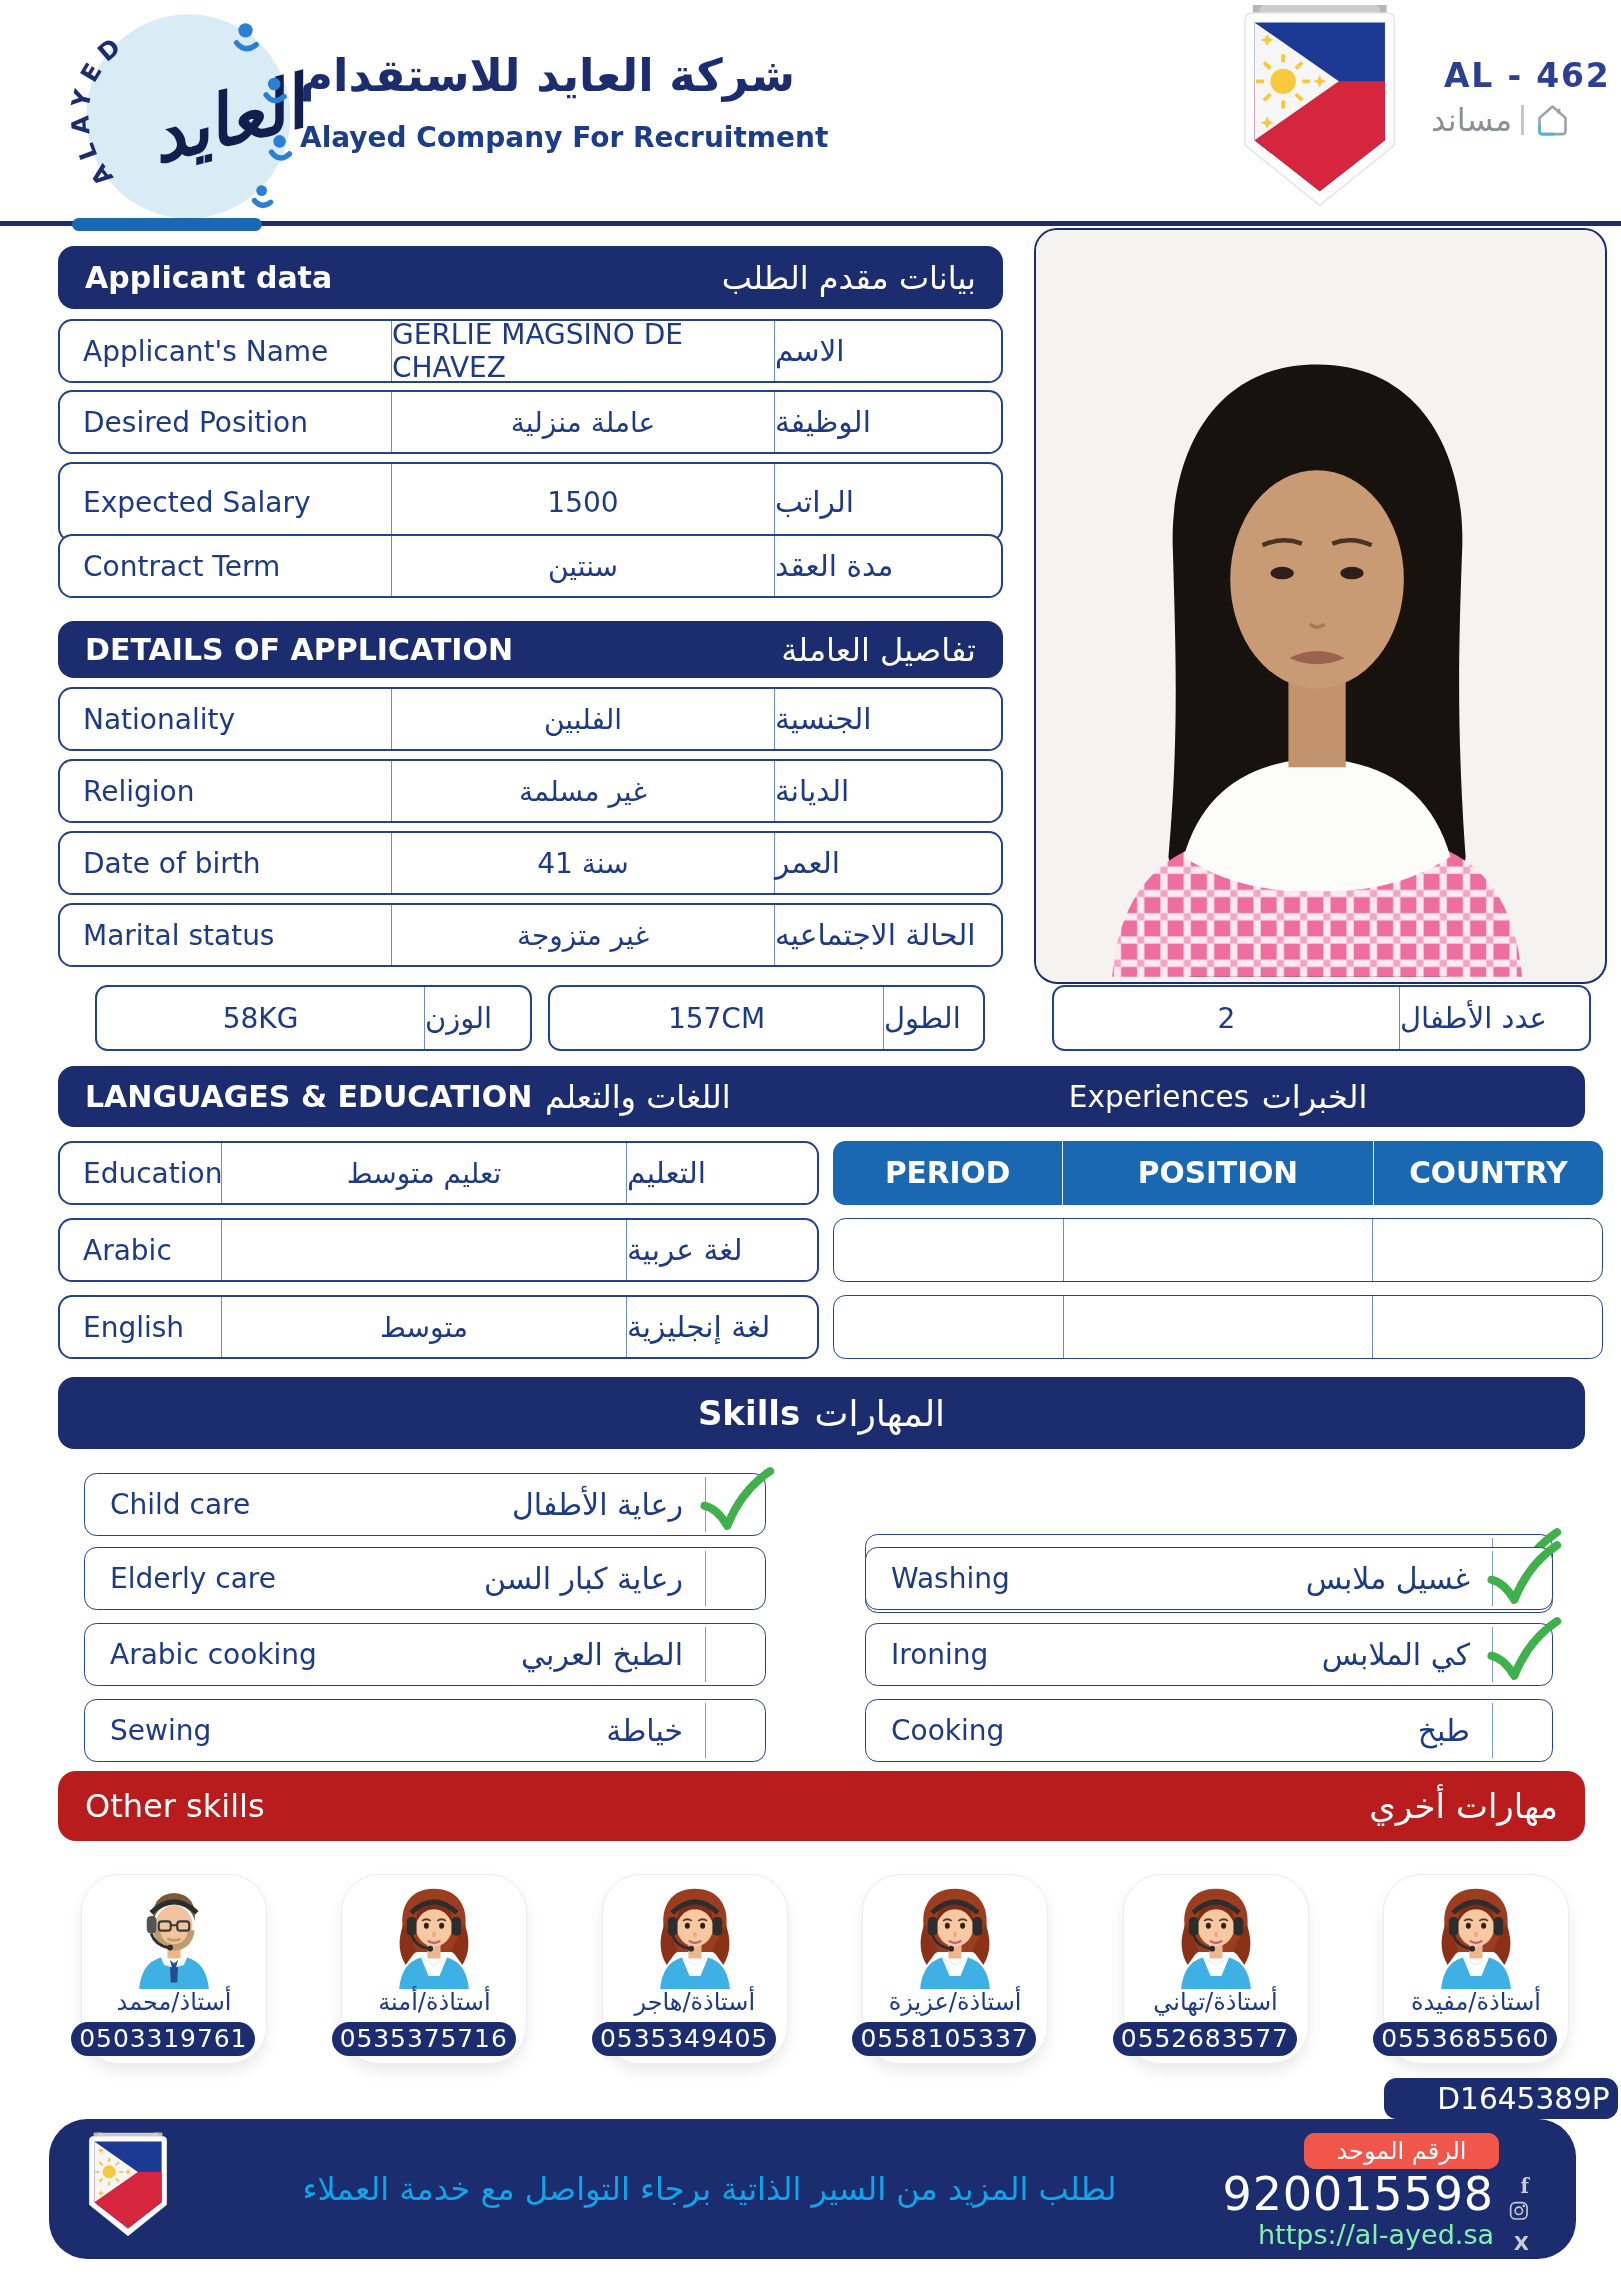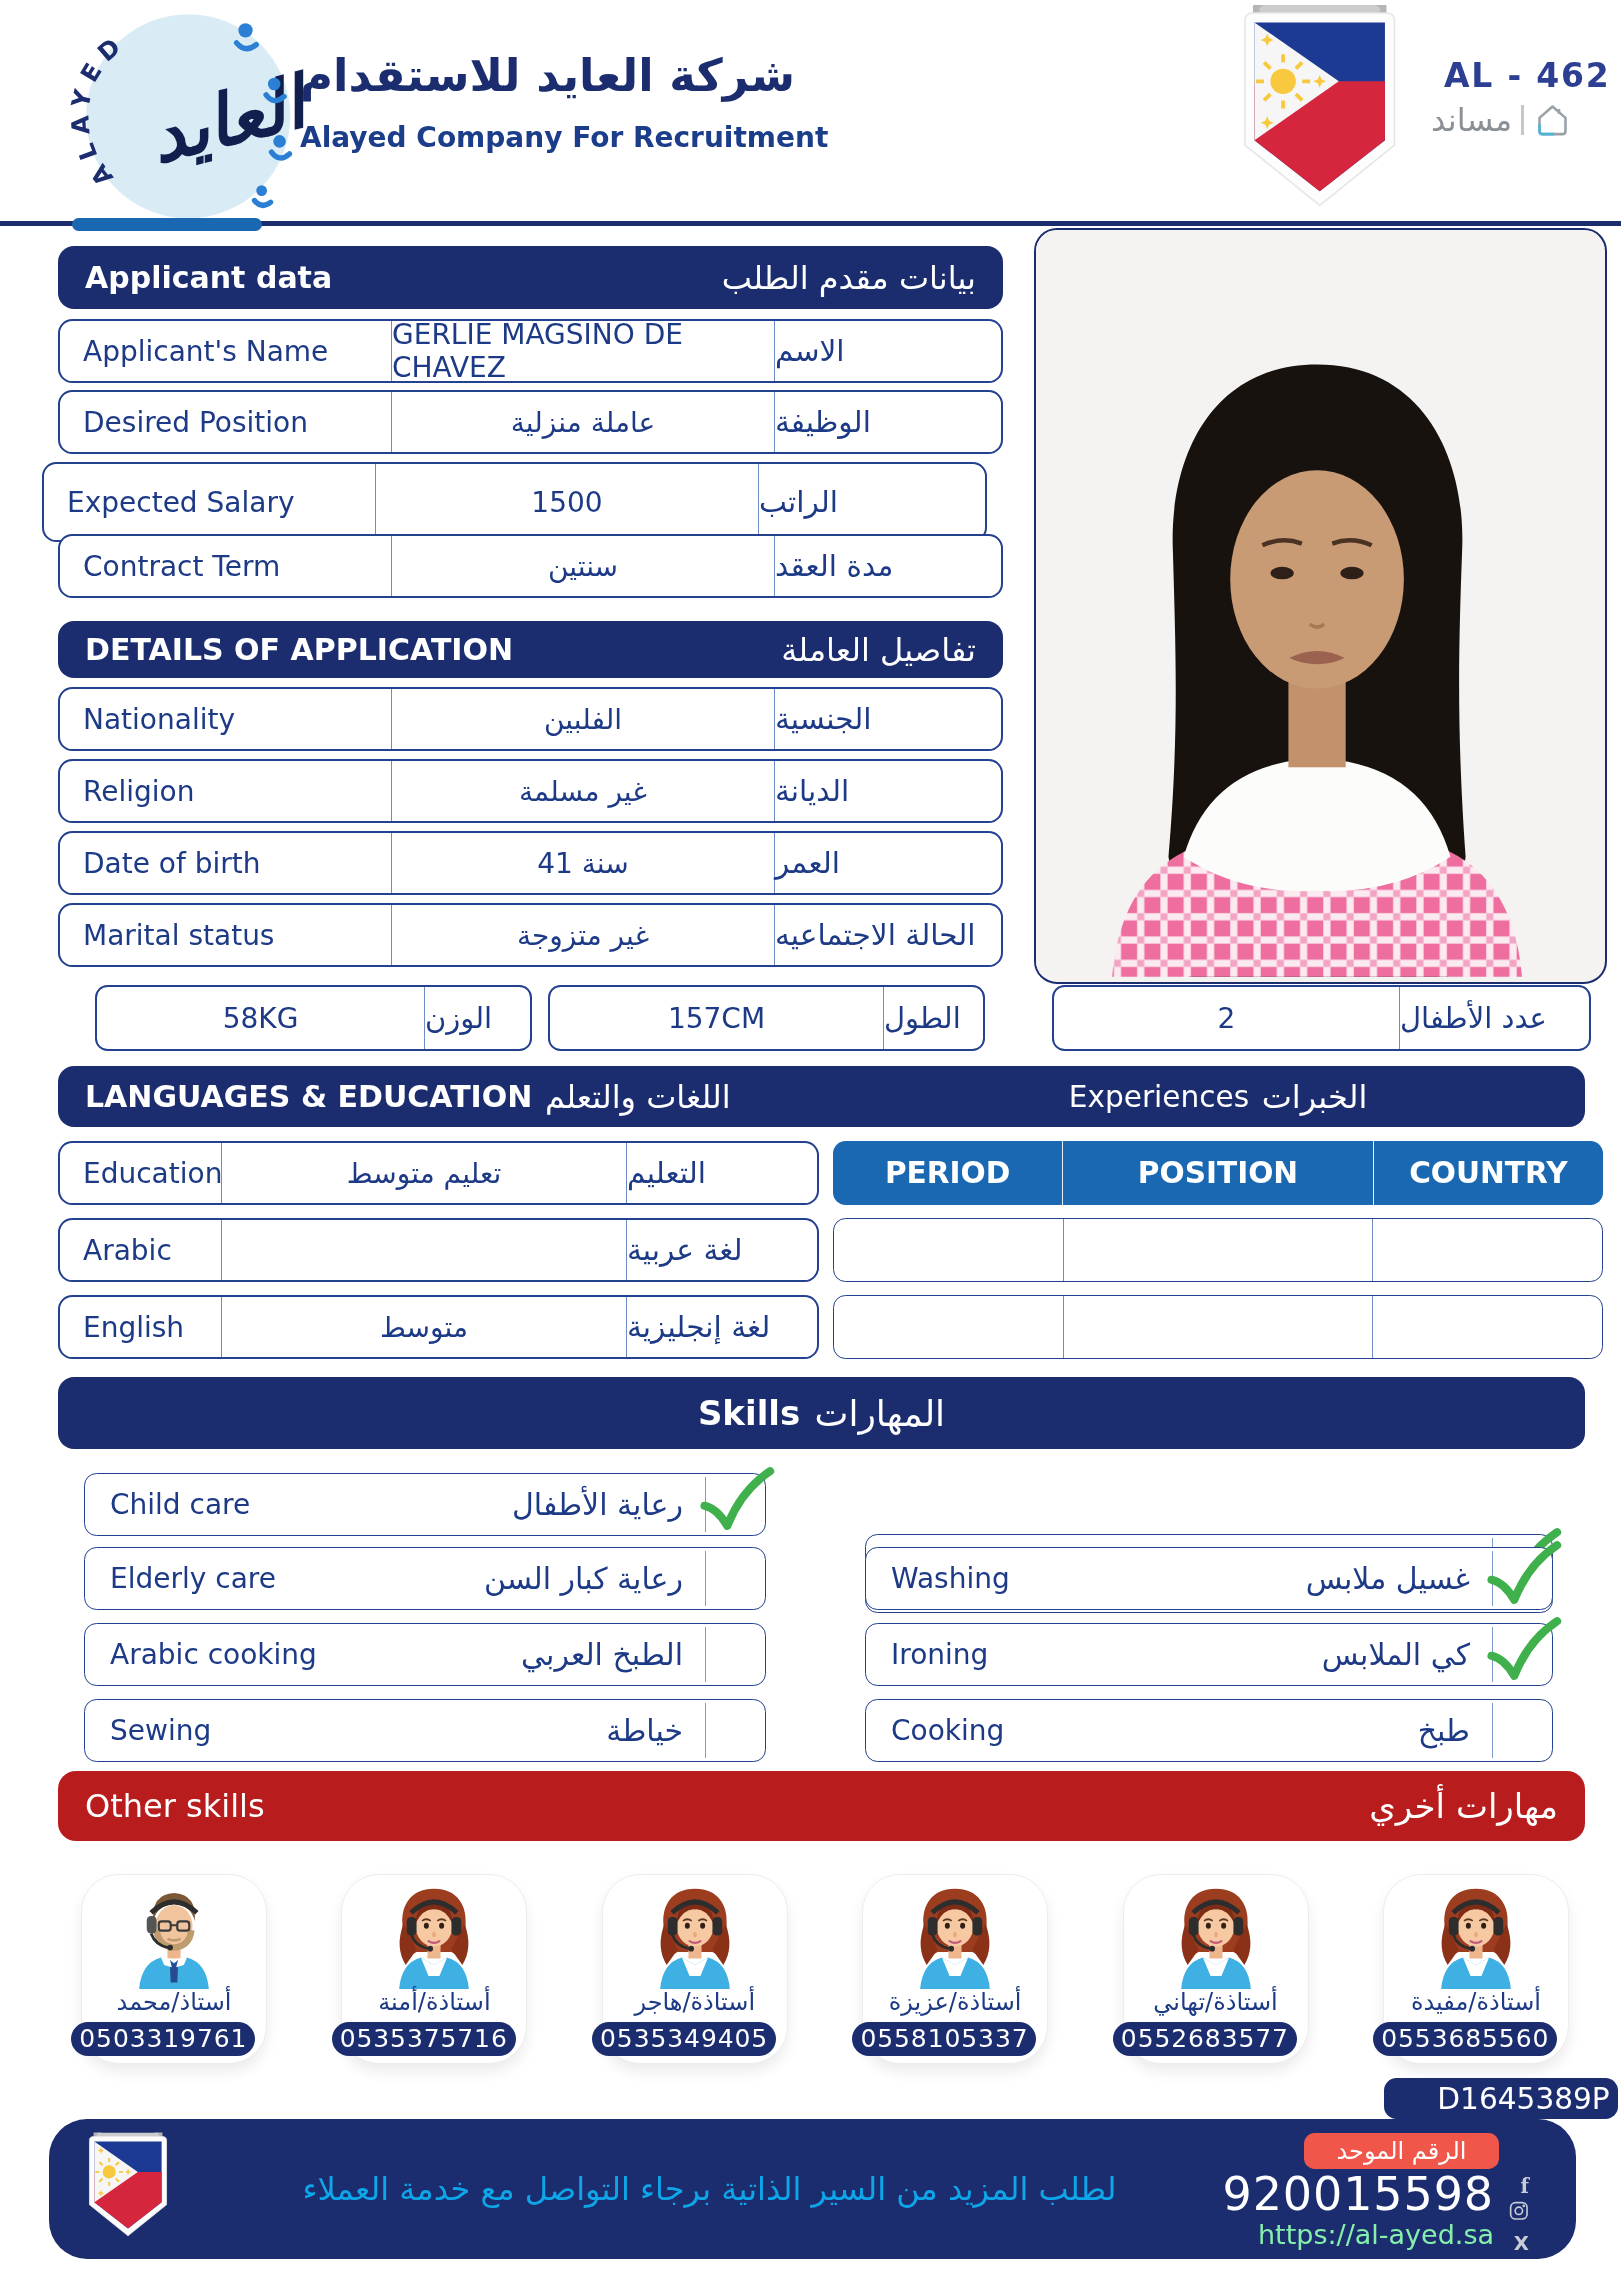--- a/index.html
+++ b/index.html
@@ -201,21 +201,21 @@
   <div class="abs trow" style="left:58px;top:319px;width:945px;height:64px">
     <div class="tc tc-en">Applicant's Name</div>
     <div class="tc tc-val">GERLIE MAGSINO DE CHAVEZ</div>
     <div class="tc tc-ar" dir="rtl">الاسم</div>
   </div>
   <div class="abs trow" style="left:58px;top:390px;width:945px;height:64px">
     <div class="tc tc-en">Desired Position</div>
     <div class="tc tc-val">عاملة منزلية</div>
     <div class="tc tc-ar" dir="rtl">الوظيفة</div>
   </div>
-  <div class="abs trow" style="left:42px;top:462px;width:945px;height:80px">
+  <div class="abs trow" style="left:58px;top:462px;width:945px;height:80px">
     <div class="tc tc-en">Expected Salary</div>
     <div class="tc tc-val">1500</div>
     <div class="tc tc-ar" dir="rtl">الراتب</div>
   </div>
   <div class="abs trow" style="left:58px;top:534px;width:945px;height:64px">
     <div class="tc tc-en">Contract Term</div>
     <div class="tc tc-val">سنتين</div>
     <div class="tc tc-ar" dir="rtl">مدة العقد</div>
   </div>
 

